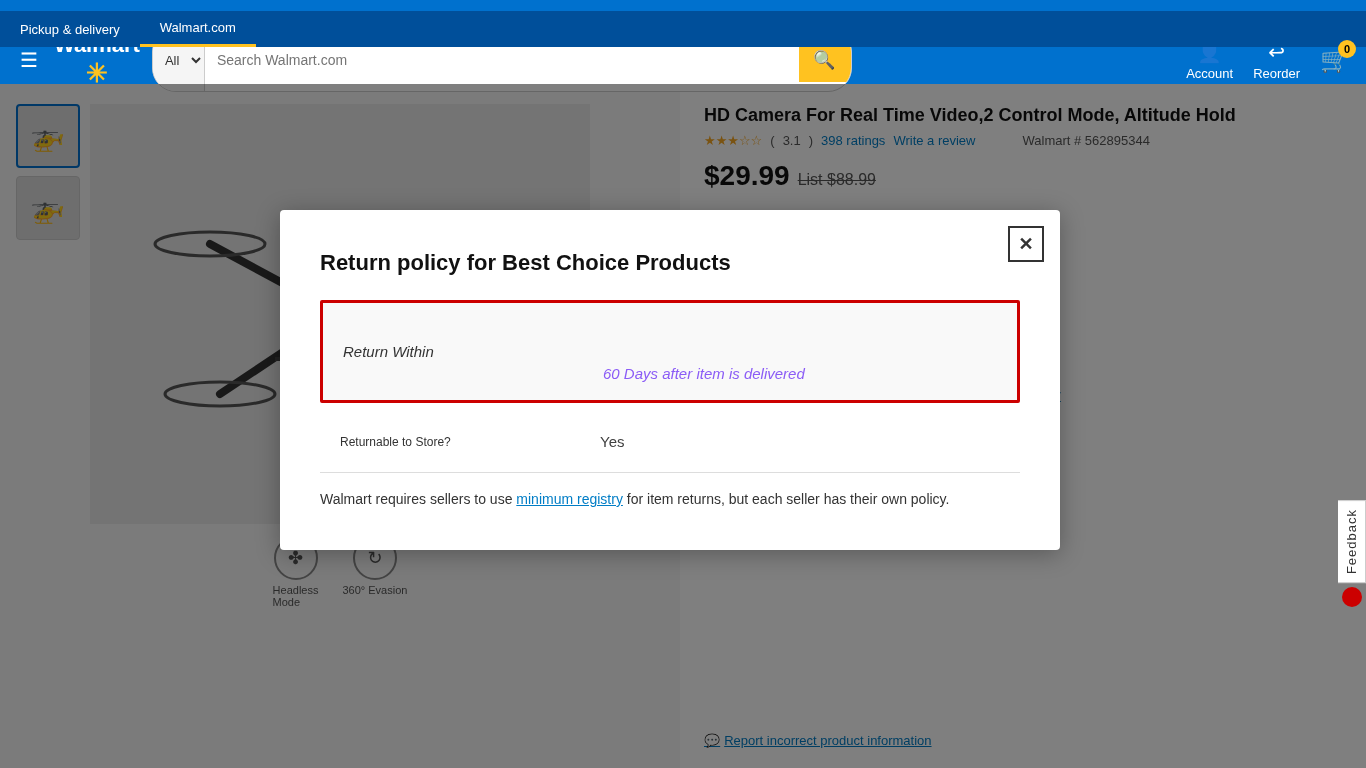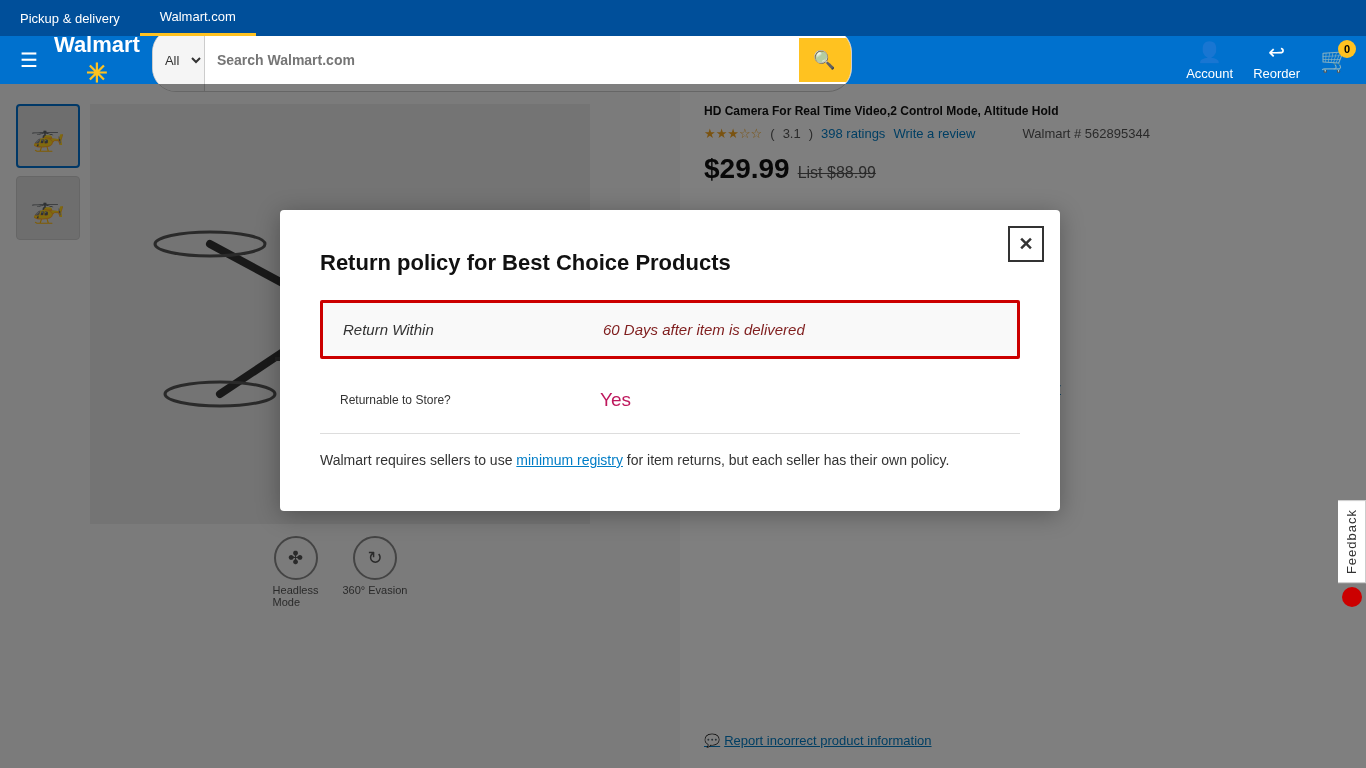--- a/index.html
+++ b/index.html
@@ -11,21 +11,21 @@
       height: 84px;
       display: flex;
       align-items: center;
       padding: 0 16px;
       gap: 16px;
       position: relative;
       z-index: 10;
     }
     .header-nav {
       position: absolute;
-      top: 0;
+      top: 11px;
       left: 0;
       right: 0;
       display: flex;
       height: 36px;
       background: #004f9a;
     }
     .nav-tab {
       color: #fff;
       font-size: 13px;
       padding: 0 20px;
@@ -85,21 +85,20 @@
       cursor: pointer;
     }
     .search-input {
       flex: 1;
       border: none;
       outline: none;
       padding: 0 12px;
       font-size: 14px;
       height: 44px;
       color: #555;
-      font-weight: bold;
     }
     .search-btn {
       background: #ffc220;
       border: none;
       height: 44px;
       width: 52px;
       cursor: pointer;
       display: flex;
       align-items: center;
       justify-content: center;
@@ -238,21 +237,21 @@
       color: #555;
     }
 
     .product-info-col {
       flex: 1;
       padding: 20px 24px;
       position: relative;
     }
 
     .product-title {
-      font-size: 12px;
+      font-size: 18px;
       font-weight: bold;
       color: #111;
       line-height: 1.3;
     }
 
     .rating-row {
       display: flex;
       align-items: center;
       gap: 8px;
       margin-top: 6px;
@@ -385,37 +384,38 @@
       font-style: italic;
     }
     .return-label {
       font-size: 15px;
       color: #333;
       width: 260px;
       flex-shrink: 0;
     }
     .return-value {
       font-size: 15px;
-      color: #7f1d1d;
+      color: #8b5cf6;
+      margin-top: 44px;
     }
     .returnable-row {
       display: flex;
       align-items: center;
       padding: 14px 20px;
       border-bottom: none;
     }
     .returnable-label {
       font-size: 12px;
       color: #333;
       width: 260px;
       flex-shrink: 0;
     }
     .returnable-value {
-      font-size: 19px;
-      color: #be185d;
+      font-size: 15px;
+      color: #404040;
     }
     .divider {
       border: none;
       border-top: 1px solid #ddd;
       margin: 8px 0 16px 0;
     }
     .modal-note {
       font-size: 14px;
       color: #333;
       line-height: 1.5;

